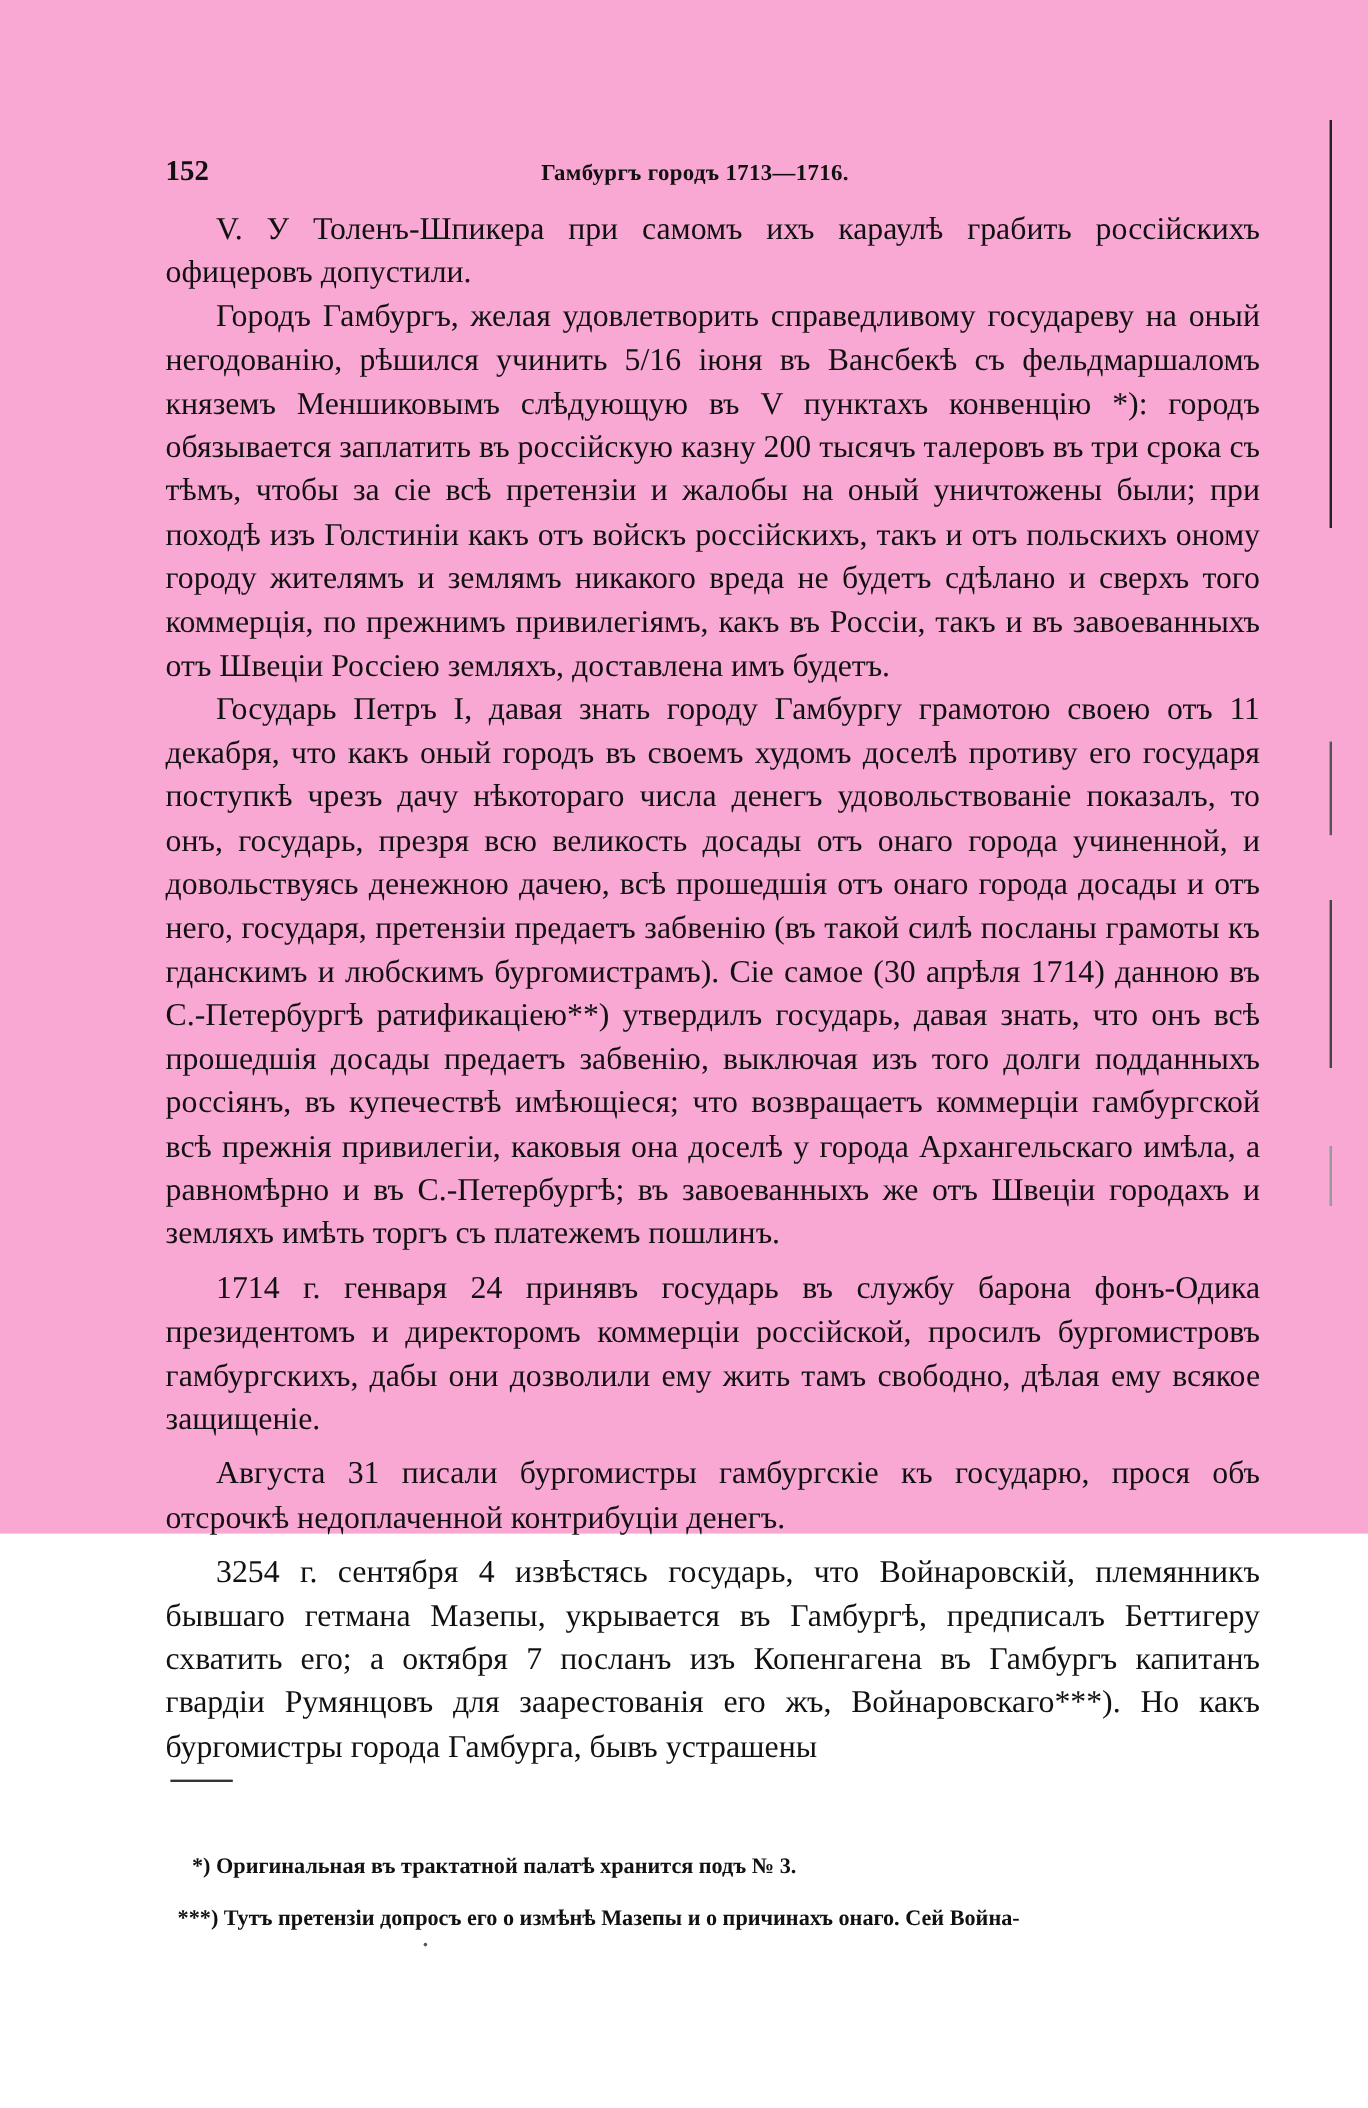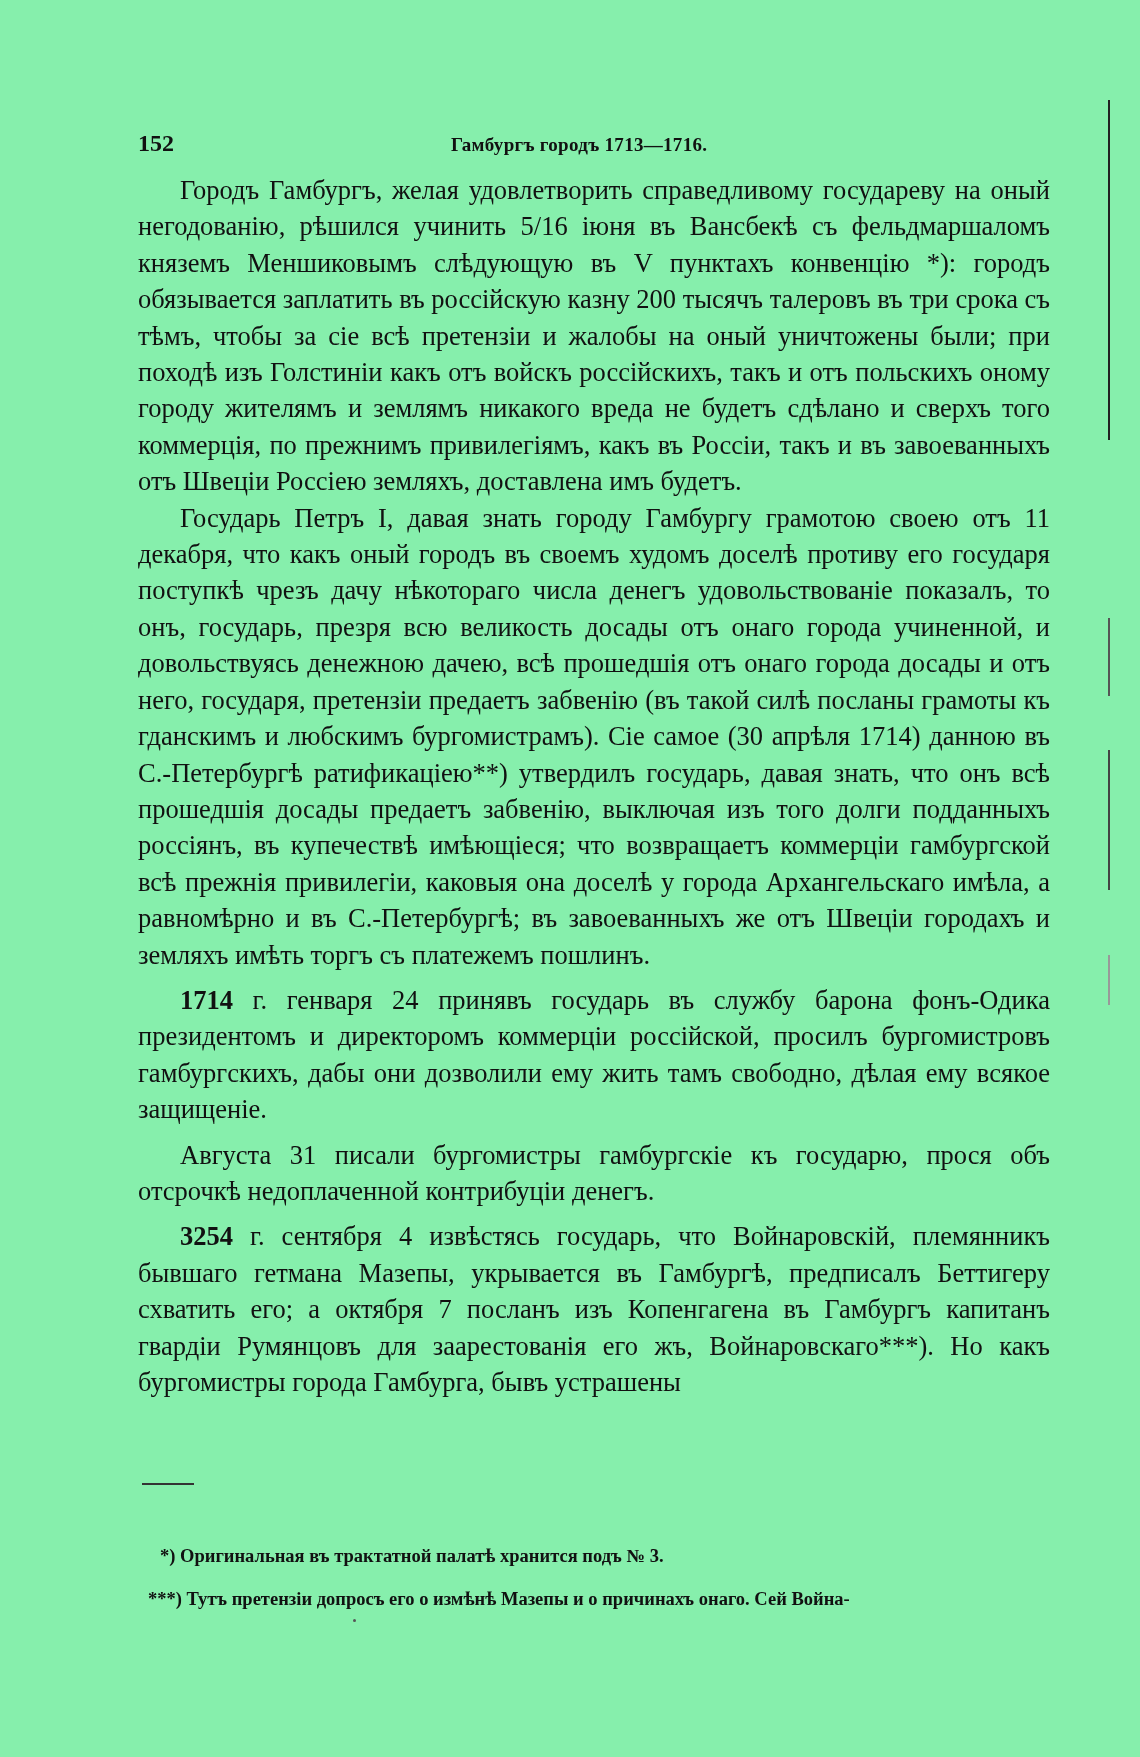--- a/index.html
+++ b/index.html
@@ -1,50 +1,51 @@
 <!DOCTYPE html>
 <html><head>
   <meta charset="utf-8">
   <style>
     html, body { margin: 0; padding: 0; background: #ffffff; }
     body { width: 1140px; height: 1757px; position: relative; overflow: hidden; font-family: "Liberation Serif", "DejaVu Serif", serif; color: #111; }
-    .page { position: absolute; left: 0; top: 0; width: 1140px; height: 1757px; background: #86efac; }
+    .page { position: absolute; left: 0; top: 0; width: 1140px; height: 1278px; background: #f9a8d4; }
     .scan-line { position: absolute; left: 1108px; width: 2px; background: #222; }
     .scan-line.l1 { top: 100px; height: 340px; }
     .scan-line.l2 { top: 618px; height: 78px; background: #555; }
     .scan-line.l3 { top: 750px; height: 140px; background: #444; }
     .scan-line.l4 { top: 955px; height: 50px; background: #999; }
     .header { position: absolute; left: 138px; top: 130px; width: 910px; height: 30px; }
     .page-number { position: absolute; left: 0; top: 0; font-size: 24px; font-weight: bold; }
     .running-title { position: absolute; left: 313px; top: 4px; font-size: 19px; font-weight: bold; letter-spacing: 0.3px; text-align: right; }
     .body-text { position: absolute; left: 138px; top: 172px; width: 912px; font-size: 26.5px; line-height: 36.4px; text-align: justify; }
     .body-text p { margin: 0; text-indent: 0; }
     .body-text p.ind { text-indent: 42px; }
     .body-text p.gap { margin-top: 9px; }
-    .body-text b { font-weight: bold; }
+    .body-text b { font-weight: normal; }
     .rule { position: absolute; left: 142px; top: 1483px; width: 52px; height: 2px; background: #333; }
     .footnotes { position: absolute; left: 160px; top: 1528px; width: 880px; font-size: 18.5px; line-height: 29px; font-weight: bold; }
     .footnotes .fn { white-space: nowrap; margin-top: 14px; }
     .dot { position: absolute; left: 353px; top: 1619px; width: 3px; height: 3px; background: #555; border-radius: 50%; }
   </style>
 </head>
 <body>
 
 <div class="page">
   <div class="scan-line l1"></div>
   <div class="scan-line l2"></div>
   <div class="scan-line l3"></div>
   <div class="scan-line l4"></div>
 
   <div class="header">
     <span class="page-number">152</span>
     <span class="running-title">Гамбургъ городъ 1713—1716.</span>
   </div>
 
   <div class="body-text">
+    <p class="ind"><span>V. У Толенъ-Шпикера при самомъ ихъ караулѣ грабить россійскихъ офицеровъ допустили.</span></p>
     <p class="ind"><span>Городъ Гамбургъ, желая удовлетворить справедливому государеву на оный негодованію, рѣшился учинить 5/16 іюня въ Вансбекѣ съ фельдмаршаломъ княземъ Меншиковымъ слѣдующую въ V пунктахъ конвенцію *): городъ обязывается заплатить въ россійскую казну 200 тысячъ талеровъ въ три срока съ тѣмъ, чтобы за сіе всѣ претензіи и жалобы на оный уничтожены были; при походѣ изъ Голстиніи какъ отъ войскъ россійскихъ, такъ и отъ польскихъ оному городу жителямъ и землямъ никакого вреда не будетъ сдѣлано и сверхъ того коммерція, по прежнимъ привилегіямъ, какъ въ Россіи, такъ и въ завоеванныхъ отъ Швеціи Россіею земляхъ, доставлена имъ будетъ.</span></p>
     <p class="ind"><span>Государь Петръ I, давая знать городу Гамбургу грамотою своею отъ 11 декабря, что какъ оный городъ въ своемъ худомъ доселѣ противу его государя поступкѣ чрезъ дачу нѣкотораго числа денегъ удовольствованіе показалъ, то онъ, государь, презря всю великость досады отъ онаго города учиненной, и довольствуясь денежною дачею, всѣ прошедшія отъ онаго города досады и отъ него, государя, претензіи предаетъ забвенію (въ такой силѣ посланы грамоты къ гданскимъ и любскимъ бургомистрамъ). Сіе самое (30 апрѣля 1714) данною въ С.-Петербургѣ ратификаціею**) утвердилъ государь, давая знать, что онъ всѣ прошедшія досады предаетъ забвенію, выключая изъ того долги подданныхъ россіянъ, въ купечествѣ имѣющіеся; что возвращаетъ коммерціи гамбургской всѣ прежнія привилегіи, каковыя она доселѣ у города Архангельскаго имѣла, а равномѣрно и въ С.-Петербургѣ; въ завоеванныхъ же отъ Швеціи городахъ и земляхъ имѣть торгъ съ платежемъ пошлинъ.</span></p>
     <p class="ind gap"><b>1714</b><span> г. генваря 24 принявъ государь въ службу барона фонъ-Одика президентомъ и директоромъ коммерціи россійской, просилъ бургомистровъ гамбургскихъ, дабы они дозволили ему жить тамъ свободно, дѣлая ему всякое защищеніе.</span></p>
     <p class="ind gap"><span>Августа 31 писали бургомистры гамбургскіе къ государю, прося объ отсрочкѣ недоплаченной контрибуціи денегъ.</span></p>
     <p class="ind gap"><b>3254</b><span> г. сентября 4 извѣстясь государь, что Войнаровскій, племянникъ бывшаго гетмана Мазепы, укрывается въ Гамбургѣ, предписалъ Беттигеру схватить его; а октября 7 посланъ изъ Копенгагена въ Гамбургъ капитанъ гвардіи Румянцовъ для заарестованія его жъ, Войнаровскаго***). Но какъ бургомистры города Гамбурга, бывъ устрашены</span></p>
   </div>
 
   <div class="rule"></div>
 
   <div class="footnotes">

